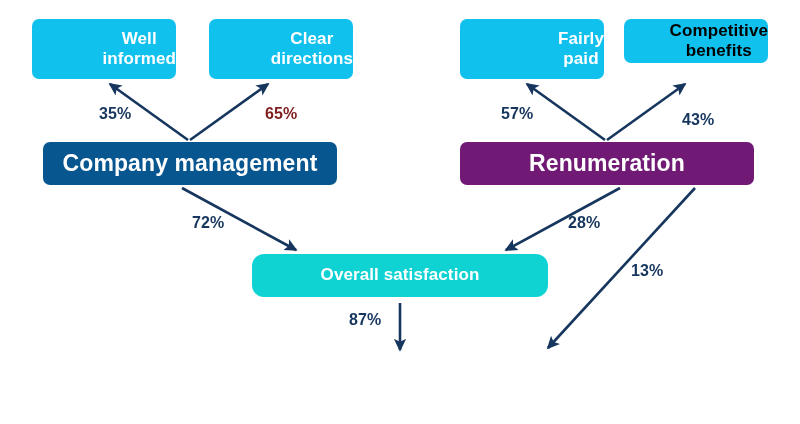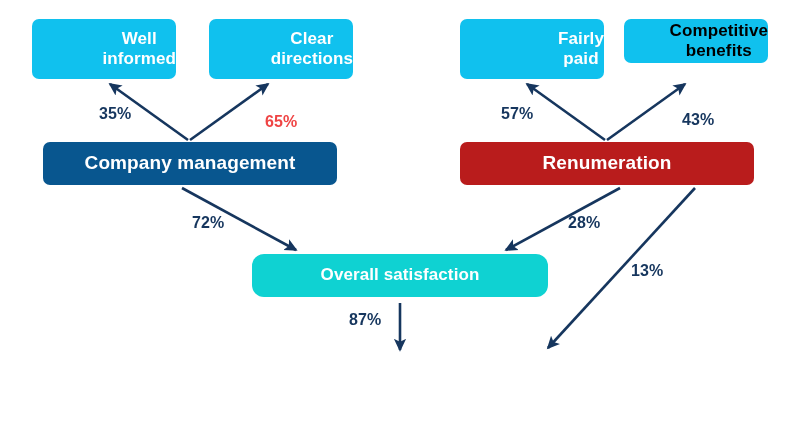--- a/index.html
+++ b/index.html
@@ -38,21 +38,21 @@
     z-index: 2;
   }
   .node.level-leaf {
     background: #10c1ee;
     font-size: 17px;
     letter-spacing: 0.1px;
     justify-content: flex-end;
   }
   .node.level-driver {
     background: #08568f;
-    font-size: 19px;
+    font-size: 23px;
     letter-spacing: 0.1px;
   }
   .node.level-outcome {
     background: #0fd2d2;
     font-size: 17px;
     letter-spacing: 0.1px;
   }
   .edge-label {
     position: absolute;
     color: #16365e;
@@ -107,31 +107,31 @@
 
   <div class="node level-leaf" style="left: 624px; top: 19px; width: 144px; height: 44px; background: rgb(16, 193, 238); color: #000000;">
     <span class="node-text">Competitive
 benefits</span>
   </div>
 
   <div class="node level-driver" style="left: 43px; top: 142px; width: 294px; height: 43px; background: rgb(8, 86, 143); color: rgb(255, 255, 255);">
     <span class="node-text">Company management</span>
   </div>
 
-  <div class="node level-driver" style="left: 460px; top: 142px; width: 294px; height: 43px; background: #b91c1c; color: rgb(255, 255, 255);">
+  <div class="node level-driver" style="left: 460px; top: 142px; width: 294px; height: 43px; background: #701a75; color: rgb(255, 255, 255);">
     <span class="node-text">Renumeration</span>
   </div>
 
   <div class="node level-outcome" style="left: 252px; top: 254px; width: 296px; height: 43px; background: rgb(15, 210, 210); color: rgb(255, 255, 255); border-radius: 12px;">
     <span class="node-text">Overall satisfaction</span>
   </div>
 
 
   <div class="edge-label" style="left: 85px; top: 105px; color: rgb(22, 54, 94); margin-left: 14px;">35%</div>
-  <div class="edge-label" style="left: 265px; top: 105px; color: #ef4444; margin-top: 8px;">65%</div>
+  <div class="edge-label" style="left: 265px; top: 105px; color: #7f1d1d;">65%</div>
   <div class="edge-label" style="left: 501px; top: 105px; color: rgb(22, 54, 94);">57%</div>
   <div class="edge-label" style="left: 682px; top: 111px; color: rgb(22, 54, 94);">43%</div>
   <div class="edge-label" style="left: 192px; top: 214px; color: rgb(22, 54, 94);">72%</div>
   <div class="edge-label" style="left: 568px; top: 214px; color: rgb(22, 54, 94);">28%</div>
   <div class="edge-label" style="left: 631px; top: 262px; color: rgb(22, 54, 94);">13%</div>
   <div class="edge-label" style="left: 349px; top: 311px; color: rgb(22, 54, 94);">87%</div>
 
 </div>
 
 </body></html>

